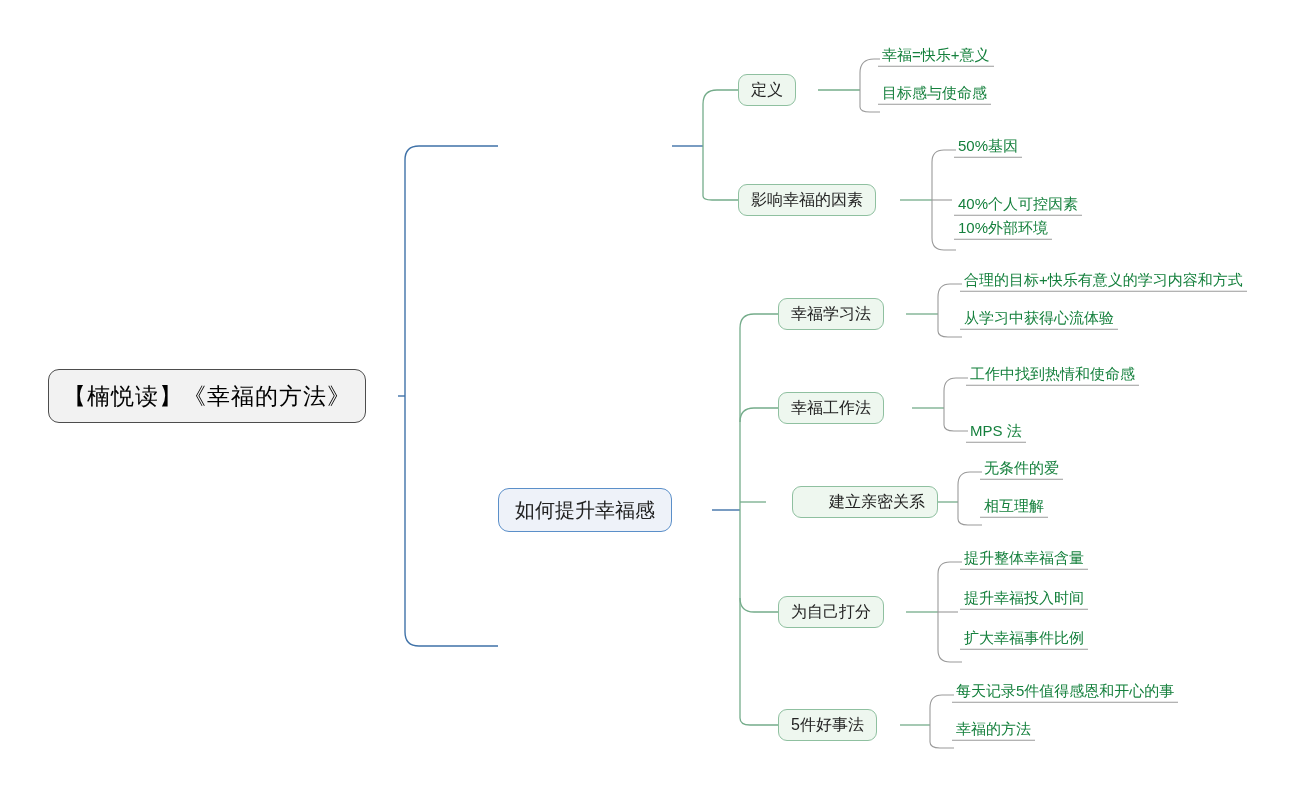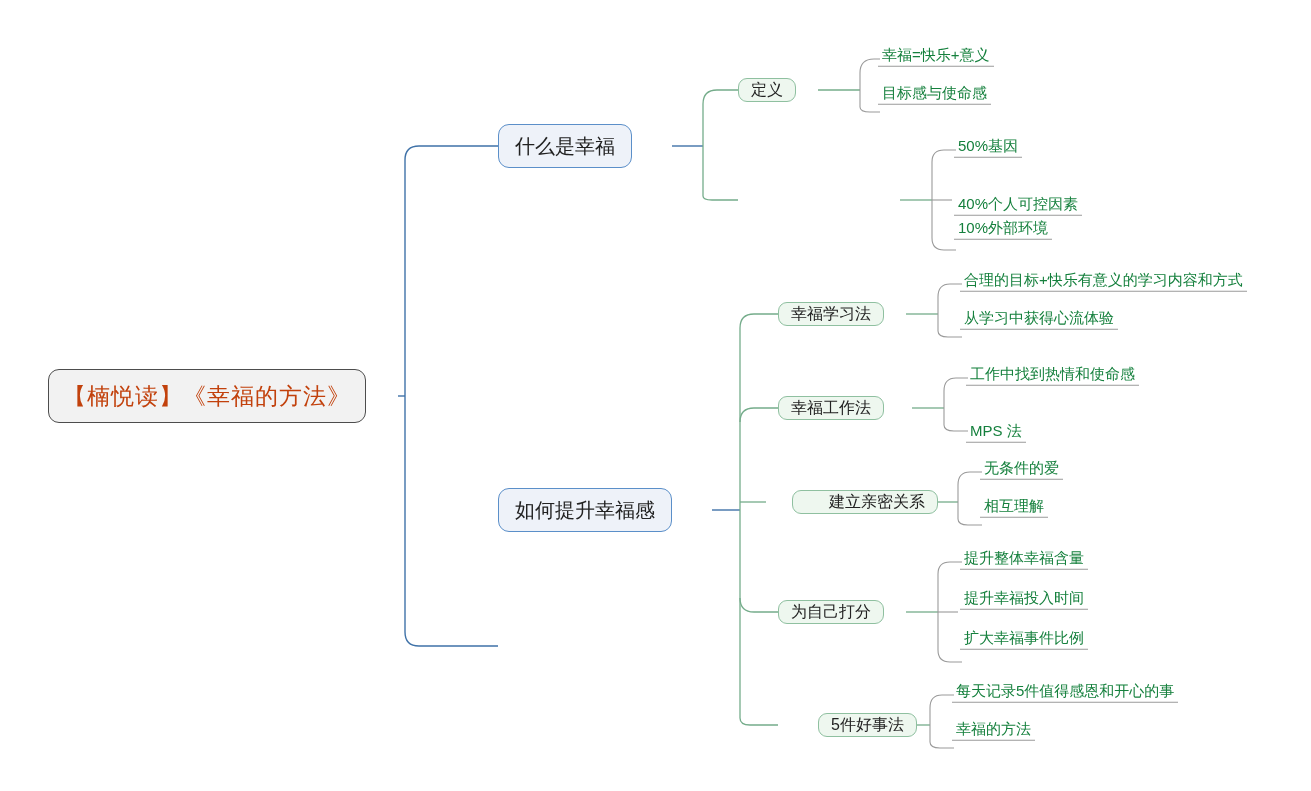--- a/index.html
+++ b/index.html
@@ -34,42 +34,42 @@
     align-items: center;
     justify-content: center;
     white-space: nowrap;
     transform: translateY(-50%);
   }
   .node-root {
     border: 1.6px solid #4d4d4d;
     background: #f2f2f2;
     border-radius: 11px;
     font-size: 23px;
-    color: #c2410c;
+    color: #000000;
     letter-spacing: 1px;
     padding: 7px 14px;
     height: 54px;
   }
   .node-branch {
     border: 1.3px solid #5b8fc9;
     background: #eef2f9;
     border-radius: 11px;
     font-size: 20px;
     color: #222222;
     padding: 0 16px;
     height: 44px;
   }
   .node-sub {
     border: 1.2px solid #8fc0a0;
     background: #eef7ef;
     border-radius: 9px;
     font-size: 16px;
     color: #222222;
     padding: 0 12px;
-    height: 24px;
+    height: 32px;
   }
   .leaf {
     position: absolute;
     white-space: nowrap;
     font-size: 15px;
     color: #15803d;
     border-bottom: 1.1px solid #9a9a9a;
     padding: 0 4px 3px 4px;
     transform: translateY(-100%);
     line-height: 1.15;
@@ -137,30 +137,30 @@
     <path d="M 900 725 L 930 725" stroke="#74ac8a" stroke-width="1.3" fill="none"></path>
     <path d="M 930 708 L 930 742" stroke="#9a9a9a" stroke-width="1.1" fill="none"></path>
     <path d="M 930 708 Q 930 695 942 695 L 954 695" stroke="#9a9a9a" stroke-width="1.1" fill="none"></path>
     <path d="M 930 742 Q 930 748 940 748 L 954 748" stroke="#9a9a9a" stroke-width="1.1" fill="none"></path>
   </svg>
 
   <div class="node node-root" style="left:48px; top:396px;">
     <span>【楠悦读】《幸福的方法》</span>
   </div>
 
-  <div class="node node-branch" style="left:498px; top:146px;">
-    <span>什么是幸福</span>
-  </div>
 
   <div class="node node-sub" style="left:738px; top:90px;">
     <span>定义</span>
   </div>
   <div class="leaf" style="left:878px; top:67px;">幸福=快乐+意义</div>
   <div class="leaf" style="left:878px; top:105px;">目标感与使命感</div>
 
+  <div class="node node-sub" style="left:738px; top:200px;">
+    <span>影响幸福的因素</span>
+  </div>
   <div class="leaf" style="left:954px; top:158px;">50%基因</div>
   <div class="leaf" style="left:954px; top:200px;margin-top:16px;">40%个人可控因素</div>
   <div class="leaf" style="left:954px; top:240px;">10%外部环境</div>
 
   <div class="node node-branch" style="left:498px; top:510px;">
     <span>如何提升幸福感</span>
   </div>
 
   <div class="node node-sub" style="left:778px; top:314px;">
     <span>幸福学习法</span>
@@ -180,19 +180,19 @@
   <div class="leaf" style="left:980px; top:480px;">无条件的爱</div>
   <div class="leaf" style="left:980px; top:518px;">相互理解</div>
 
   <div class="node node-sub" style="left:778px; top:612px;">
     <span>为自己打分</span>
   </div>
   <div class="leaf" style="left:960px; top:570px;">提升整体幸福含量</div>
   <div class="leaf" style="left:960px; top:610px;">提升幸福投入时间</div>
   <div class="leaf" style="left:960px; top:650px;">扩大幸福事件比例</div>
 
-  <div class="node node-sub" style="left:818px; top:725px;">
+  <div class="node node-sub" style="left:778px; top:725px;">
     <span>5件好事法</span>
   </div>
   <div class="leaf" style="left:952px; top:703px;">每天记录5件值得感恩和开心的事</div>
   <div class="leaf" style="left:952px; top:741px;">幸福的方法</div>
 
 </div>
 
 </body></html>

